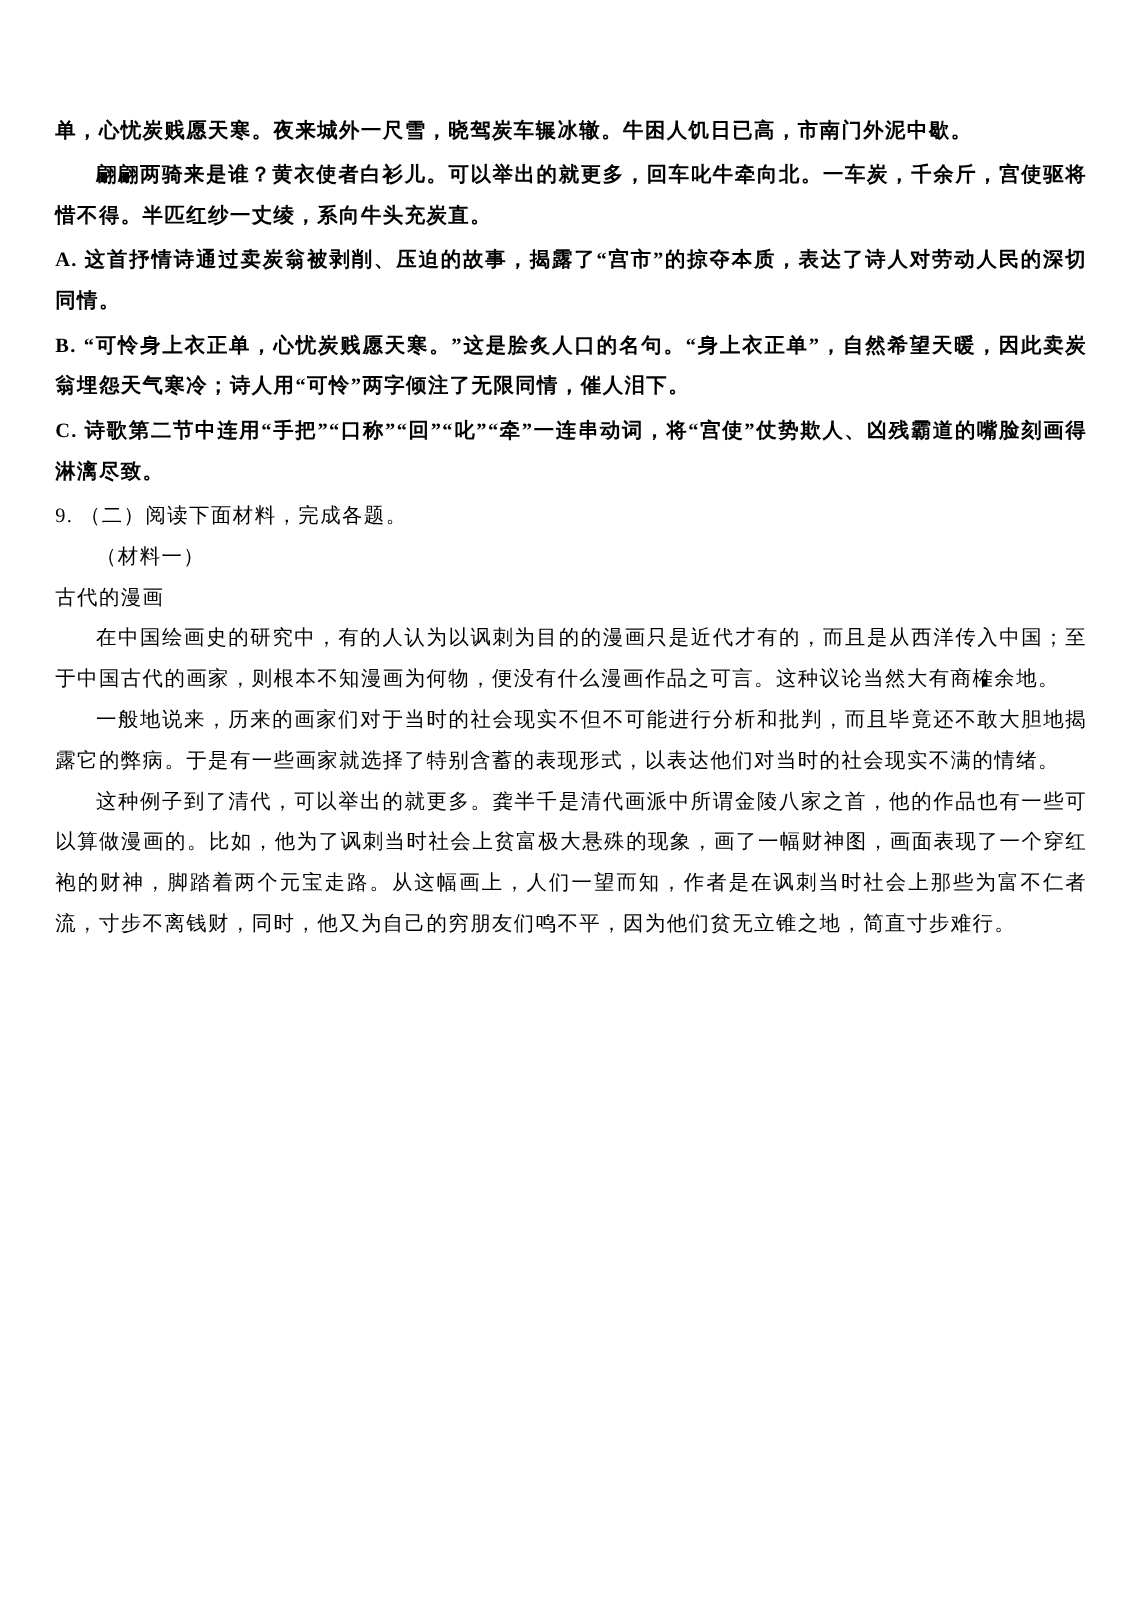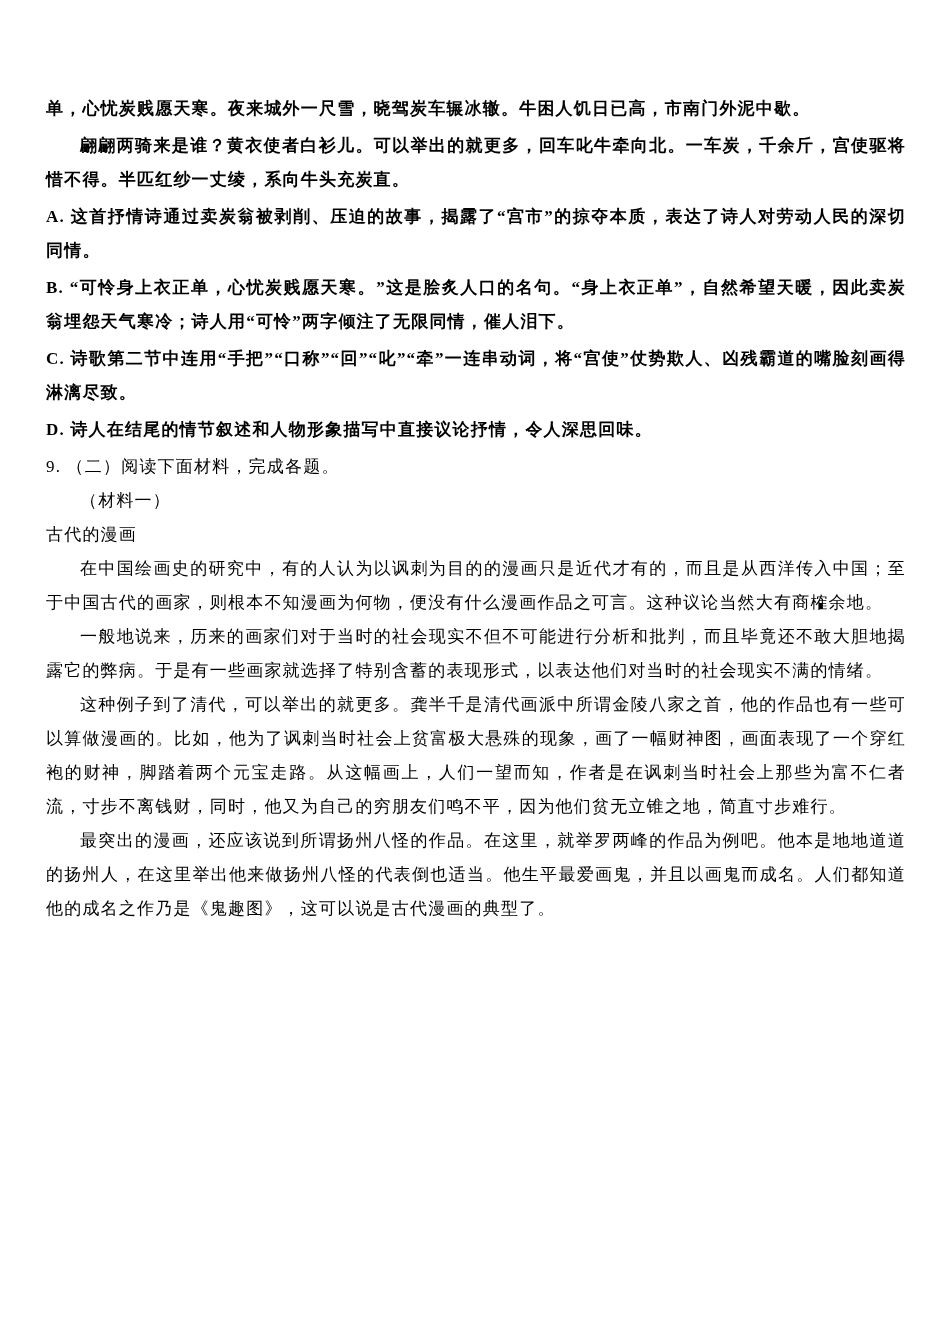--- a/index.html
+++ b/index.html
@@ -37,21 +37,19 @@
 </style>
 </head>
 <body>
 
 <div class="page">
   <p class="bold">单，心忧炭贱愿天寒。夜来城外一尺雪，晓驾炭车辗冰辙。牛困人饥日已高，市南门外泥中歇。</p>
   <p class="bold indent">翩翩两骑来是谁？黄衣使者白衫儿。可以举出的就更多，回车叱牛牵向北。一车炭，千余斤，宫使驱将惜不得。半匹红纱一丈绫，系向牛头充炭直。</p>
   <p class="bold">A. 这首抒情诗通过卖炭翁被剥削、压迫的故事，揭露了“宫市”的掠夺本质，表达了诗人对劳动人民的深切同情。</p>
   <p class="bold">B. “可怜身上衣正单，心忧炭贱愿天寒。”这是脍炙人口的名句。“身上衣正单”，自然希望天暖，因此卖炭翁埋怨天气寒冷；诗人用“可怜”两字倾注了无限同情，催人泪下。</p>
   <p class="bold">C. 诗歌第二节中连用“手把”“口称”“回”“叱”“牵”一连串动词，将“宫使”仗势欺人、凶残霸道的嘴脸刻画得淋漓尽致。</p>
-  <p class="bold">D. 诗人在结尾的情节叙述和人物形象描写中直接议论抒情，令人深思回味。</p>
   <p>9. （二）阅读下面材料，完成各题。</p>
   <p class="indent">（材料一）</p>
   <p>古代的漫画</p>
   <p class="indent">在中国绘画史的研究中，有的人认为以讽刺为目的的漫画只是近代才有的，而且是从西洋传入中国；至于中国古代的画家，则根本不知漫画为何物，便没有什么漫画作品之可言。这种议论当然大有商榷余地。</p>
   <p class="indent">一般地说来，历来的画家们对于当时的社会现实不但不可能进行分析和批判，而且毕竟还不敢大胆地揭露它的弊病。于是有一些画家就选择了特别含蓄的表现形式，以表达他们对当时的社会现实不满的情绪。</p>
   <p class="indent">这种例子到了清代，可以举出的就更多。龚半千是清代画派中所谓金陵八家之首，他的作品也有一些可以算做漫画的。比如，他为了讽刺当时社会上贫富极大悬殊的现象，画了一幅财神图，画面表现了一个穿红袍的财神，脚踏着两个元宝走路。从这幅画上，人们一望而知，作者是在讽刺当时社会上那些为富不仁者流，寸步不离钱财，同时，他又为自己的穷朋友们鸣不平，因为他们贫无立锥之地，简直寸步难行。</p>
-  <p class="indent">最突出的漫画，还应该说到所谓扬州八怪的作品。在这里，就举罗两峰的作品为例吧。他本是地地道道的扬州人，在这里举出他来做扬州八怪的代表倒也适当。他生平最爱画鬼，并且以画鬼而成名。人们都知道他的成名之作乃是《鬼趣图》，这可以说是古代漫画的典型了。</p>
 </div>
 
 </body></html>

